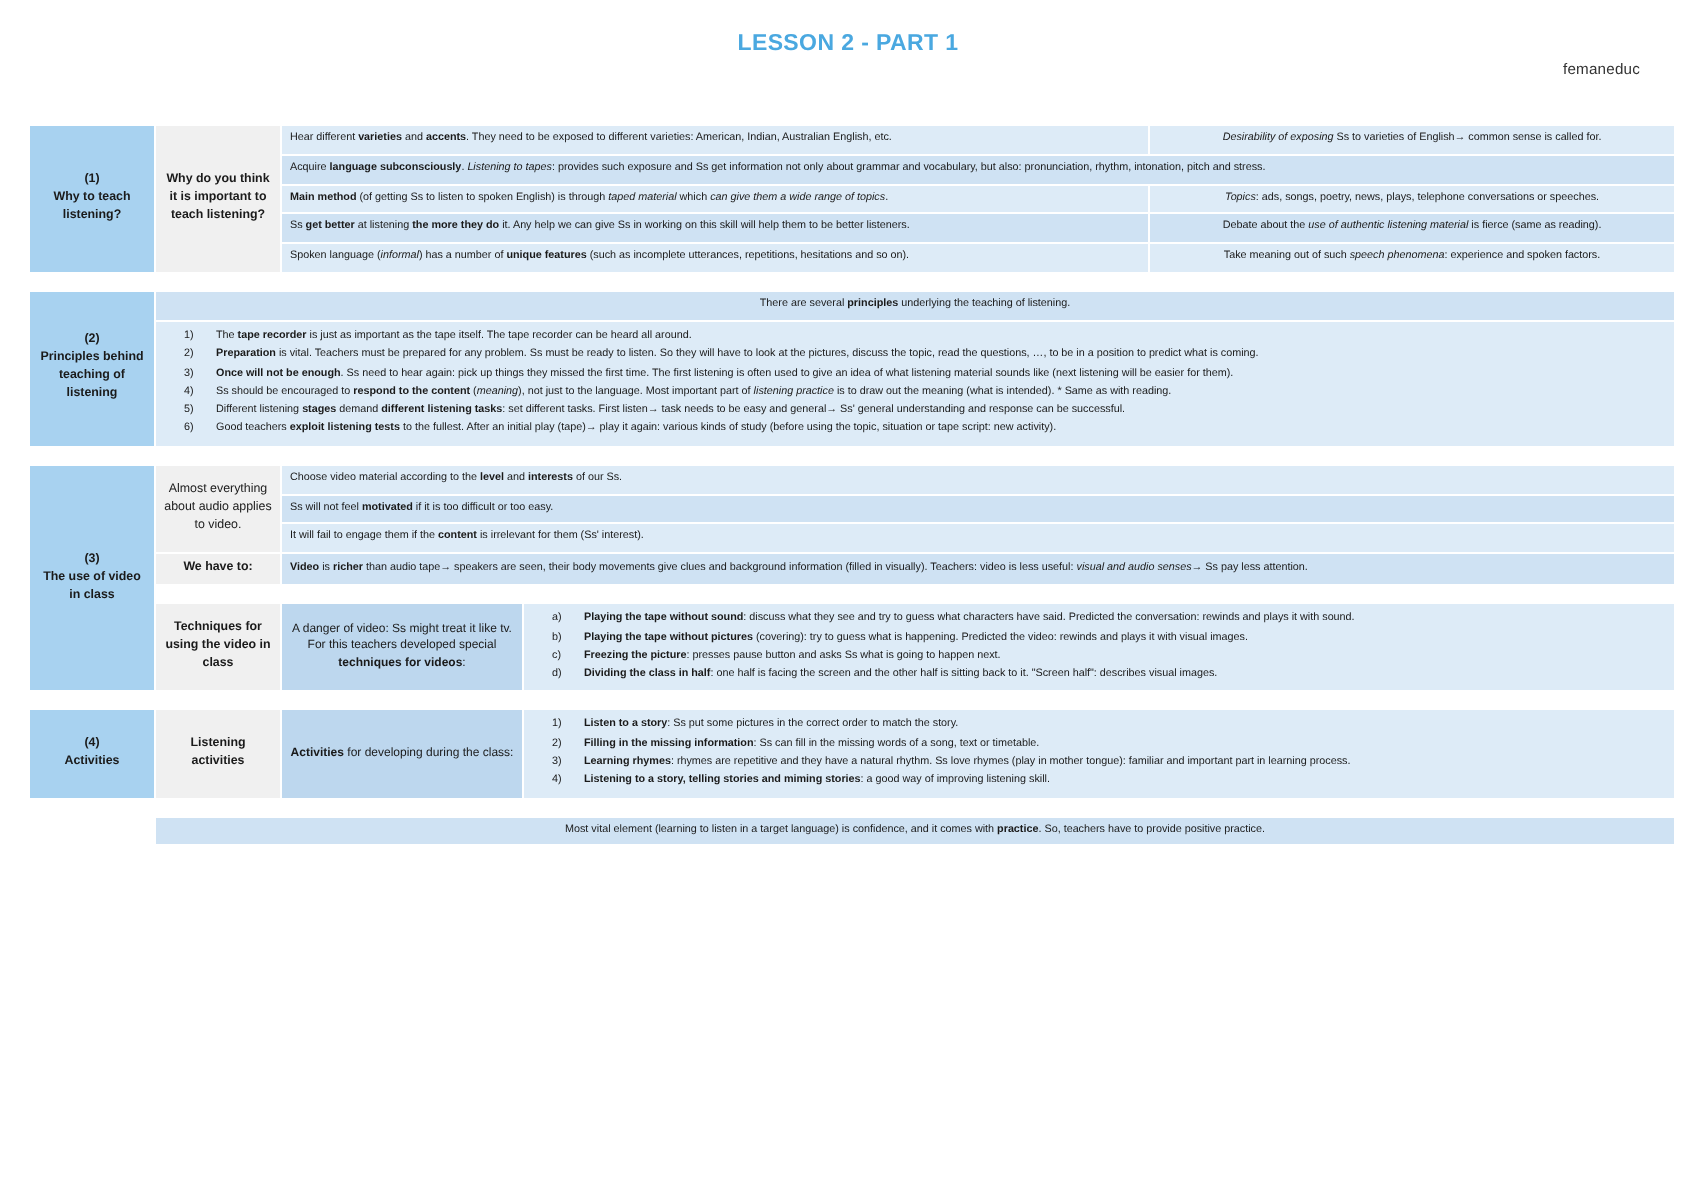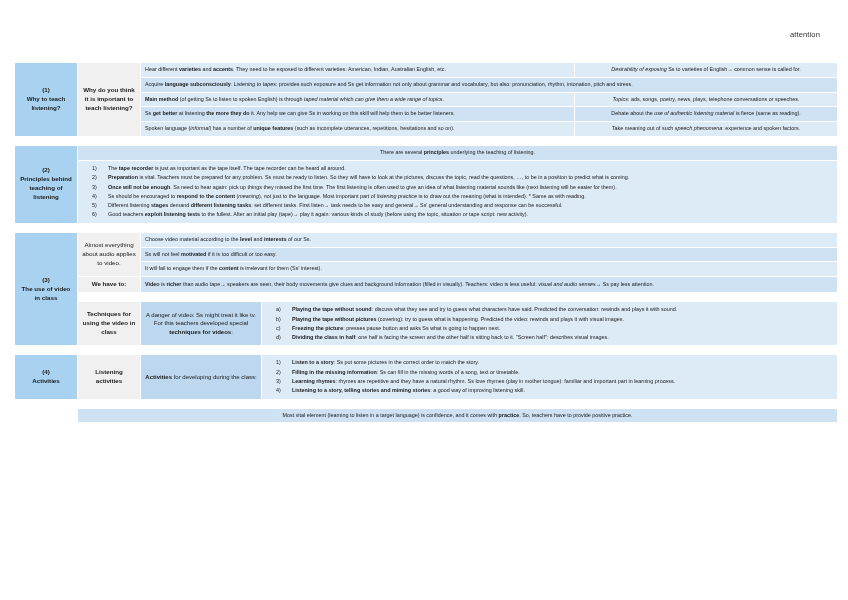--- a/index.html
+++ b/index.html
@@ -134,21 +134,22 @@
     box-sizing: border-box;
   }
   ol.items li .tx { flex: 1 1 auto; }
 </style>
 </head>
 <body>
 
 <div class="page">
 
   <div class="header">
-    <div class="brand">attention</div>
+    <div class="doc-title">LESSON 2 - PART 1</div>
+    <div class="brand">femaneduc</div>
   </div>
 
   <table class="sheet">
     <colgroup>
       <col style="width:62px">
       <col style="width:62px">
       <col style="width:120px">
       <col style="width:312px">
       <col style="width:262px">
     </colgroup>

